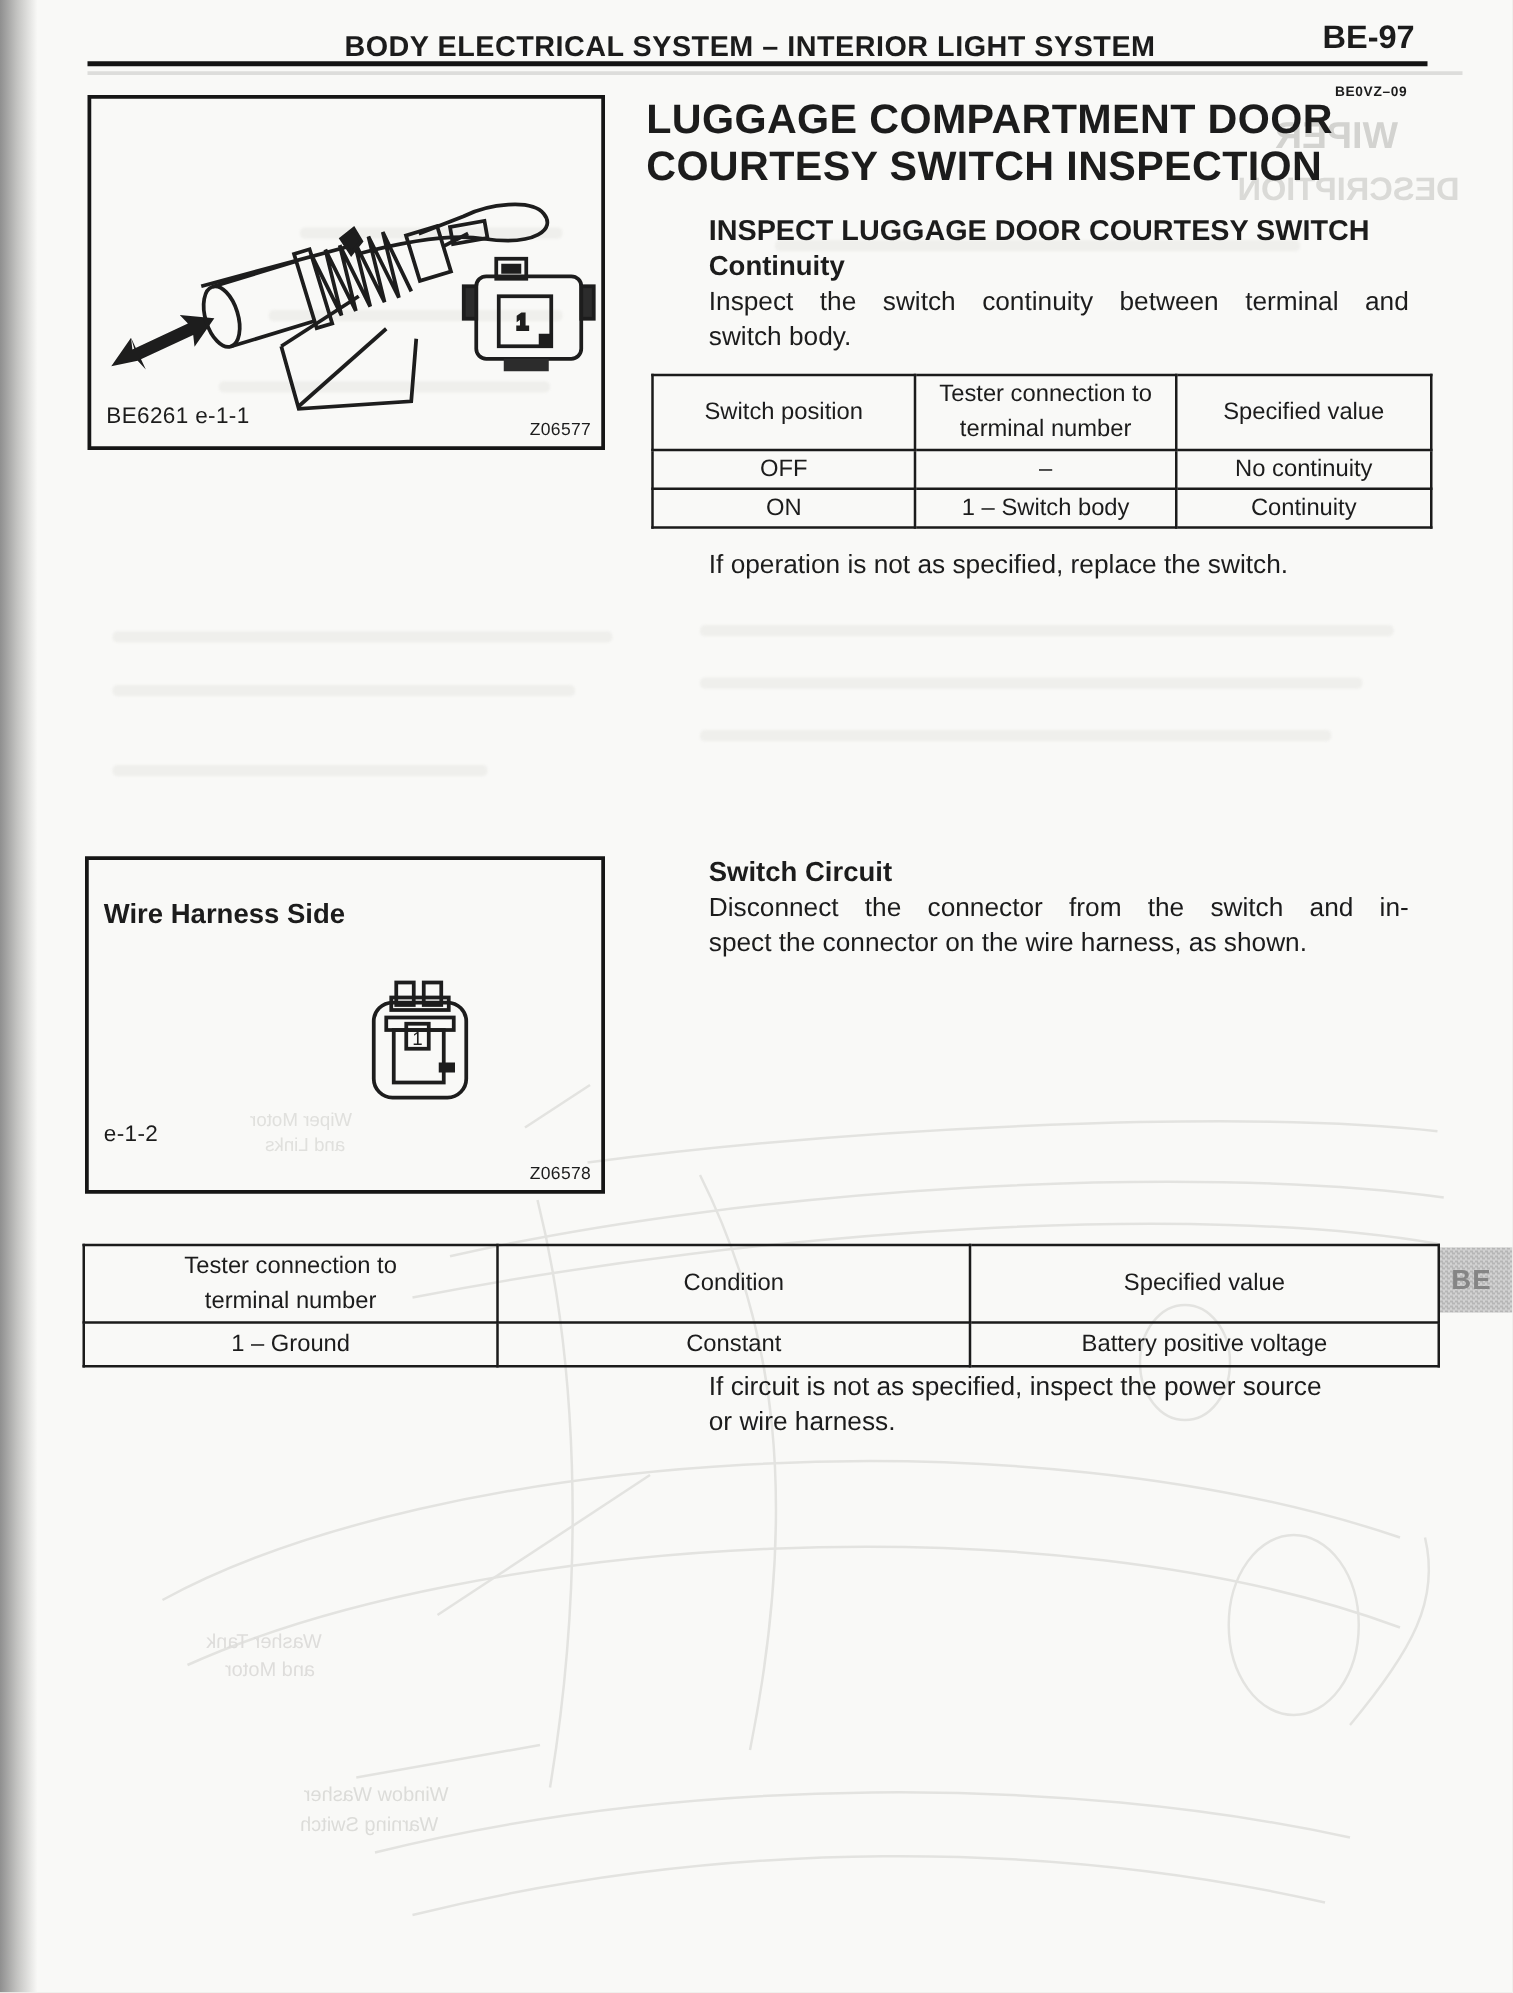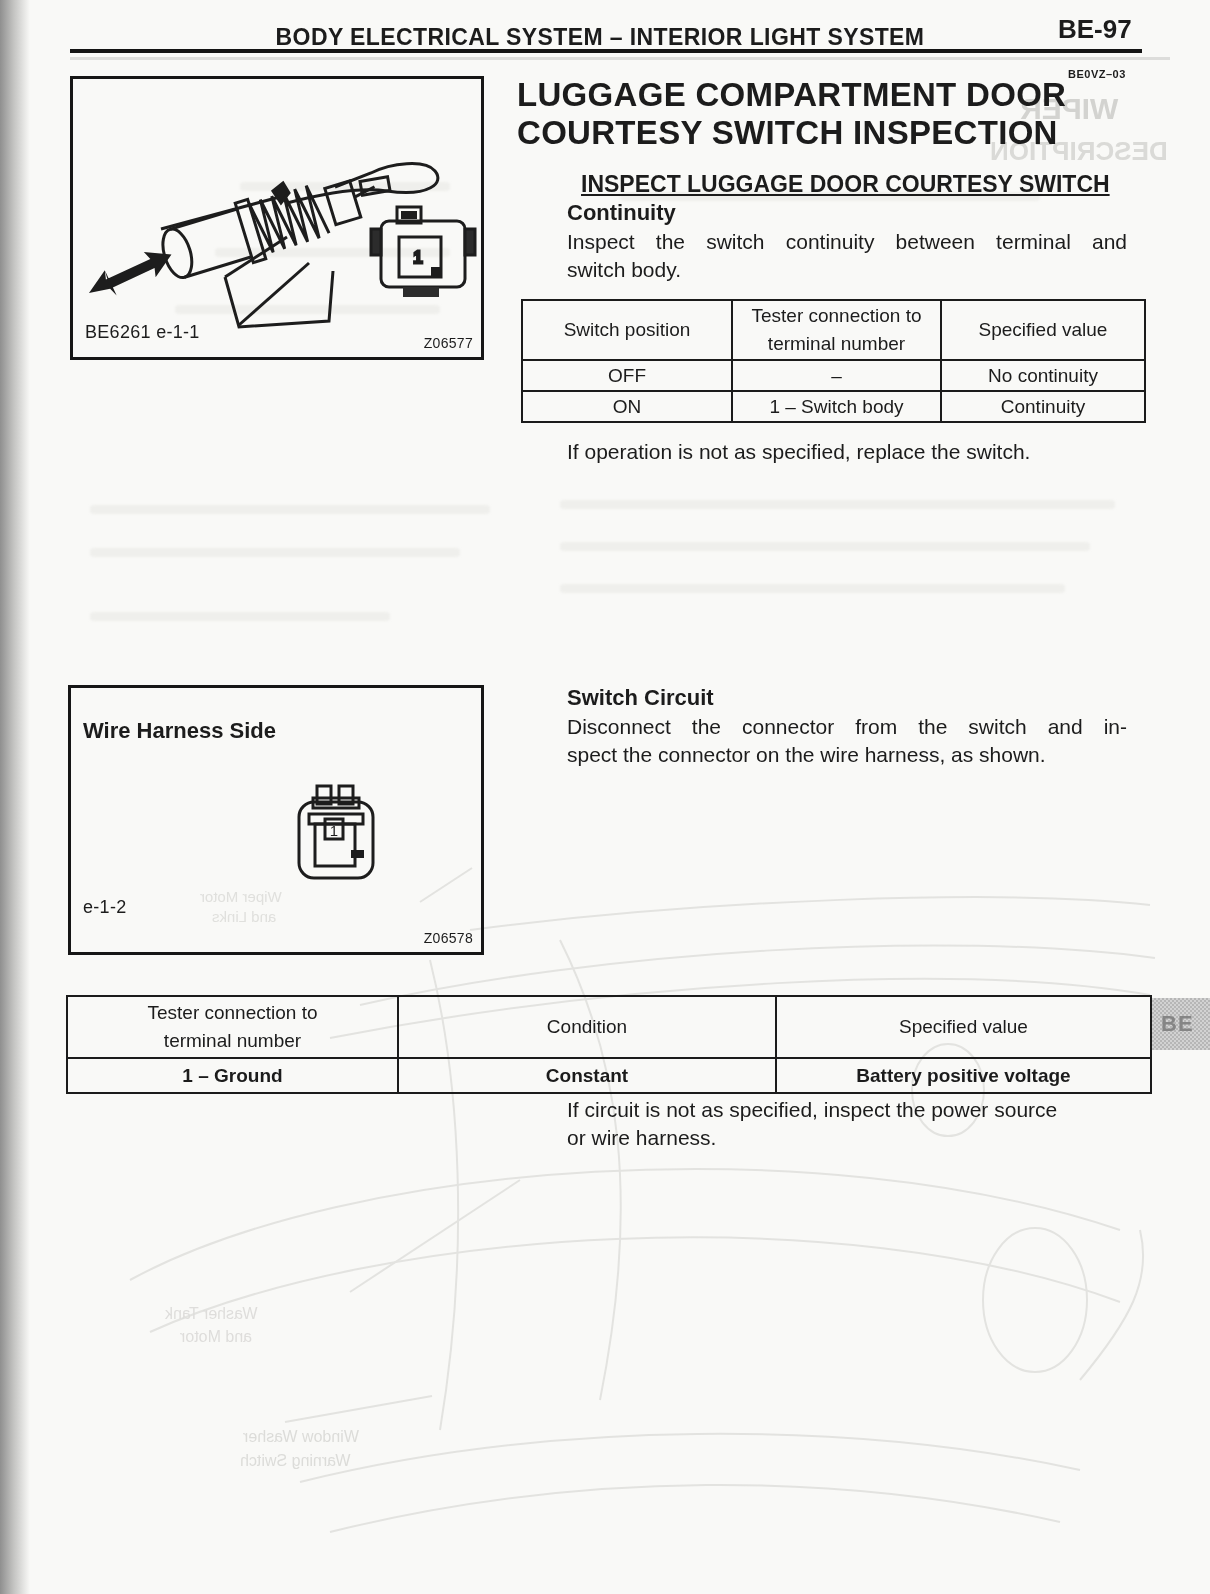--- a/index.html
+++ b/index.html
@@ -40,21 +40,21 @@
   
   table.spec{position:absolute;border-collapse:collapse;table-layout:fixed;
     border:1px solid #3b82f6;z-index:2;background:transparent;font-size:19px;}
   table.spec td,table.spec th{border:2px solid #1b1b1b;font-weight:normal;
     padding:0 10px;vertical-align:middle;}
   .t1{left:521px;top:299px;width:623px;}
   .t1 .hrow th{height:58px;line-height:1.45;text-align:center;}
   .t1 .drow td{height:29px;}
   .t2{left:66px;top:995px;width:1084px;}
   .t2 .hrow th{height:60px;line-height:1.45;text-align:center;}
-  .t2 .drow td{height:33px;font-weight:bold;}
+  .t2 .drow td{height:33px;}
   td.c{text-align:center;}
   td.l{text-align:center;padding-left:14px;}
   
   .side-tab{left:1152px;top:998px;width:58px;height:52px;z-index:2;
     background:repeating-conic-gradient(#b6b6b6 0% 25%,#d2d2d2 0% 50%) 0 0/4px 4px;
     display:flex;align-items:center;}
   .side-tab span{font-size:22px;font-weight:bold;color:#858585;padding-left:9px;letter-spacing:1px;}
   .content{z-index:2;}
 </style>
 </head>
@@ -101,21 +101,21 @@
   <div class="abs ghost-bar" style="left:560px;top:542px;width:530px;height:9px;"></div>
   <div class="abs ghost-bar" style="left:560px;top:584px;width:505px;height:9px;"></div>
   <div class="abs ghost-bar" style="left:90px;top:612px;width:300px;height:9px;"></div>
 
   <div class="abs scan-edge"></div>
 
   <div class="abs hdr-title content">BODY ELECTRICAL SYSTEM – INTERIOR LIGHT SYSTEM</div>
   <div class="abs hdr-page content">BE-97</div>
   <div class="abs hdr-rule"></div>
   <div class="abs hdr-rule-ghost"></div>
-  <div class="abs sec-code">BE0VZ–03</div>
+  <div class="abs sec-code">BE0VZ–09</div>
 
   <div class="abs figbox figbox1">
     <svg width="408" height="272" viewBox="0 0 408 272" style="position:absolute;left:0;top:0;">
 
       <g transform="translate(16,214) rotate(-25)">
         <polygon fill="#1d1d1d" points="0,0 24,-14 21,-5 70,-5 67,-14 91,0 67,14 70,5 21,5 24,-14 24,14 21,5"></polygon>
       </g>
 
       <g transform="translate(112,172) rotate(-17)" fill="none" stroke="#1d1d1d" stroke-width="3">
         <ellipse cx="-8" cy="0" rx="13" ry="25"></ellipse>
@@ -151,21 +151,21 @@
         <rect x="-20" y="40" width="36" height="10" fill="#2c2c2c" stroke="none"></rect>
         <text x="-5" y="16" font-size="17" fill="#1d1d1d" text-anchor="middle">1</text>
       </g>
     </svg>
     <div class="abs fig-ref" style="left:12px;bottom:14px;">BE6261 e-1-1</div>
     <div class="abs fig-code" style="right:8px;bottom:6px;">Z06577</div>
   </div>
 
   <div class="abs title1 content">LUGGAGE COMPARTMENT DOOR</div>
   <div class="abs title2 content">COURTESY SWITCH INSPECTION</div>
-  <div class="abs h2 content" style="left:581px;top:171px;text-decoration:underline;">INSPECT LUGGAGE DOOR COURTESY SWITCH</div>
+  <div class="abs h2 content" style="left:567px;top:171px;">INSPECT LUGGAGE DOOR COURTESY SWITCH</div>
   <div class="abs h3 content" style="left:567px;top:200px;">Continuity</div>
   <div class="abs body-line just content" style="left:567px;top:230px;">Inspect the switch continuity between terminal and</div>
   <div class="abs body-line content" style="left:567px;top:258px;">switch body.</div>
 
   <table class="spec t1">
     <colgroup>
         <col style="width:210px">
         <col style="width:209px">
         <col style="width:204px">
       </colgroup>

